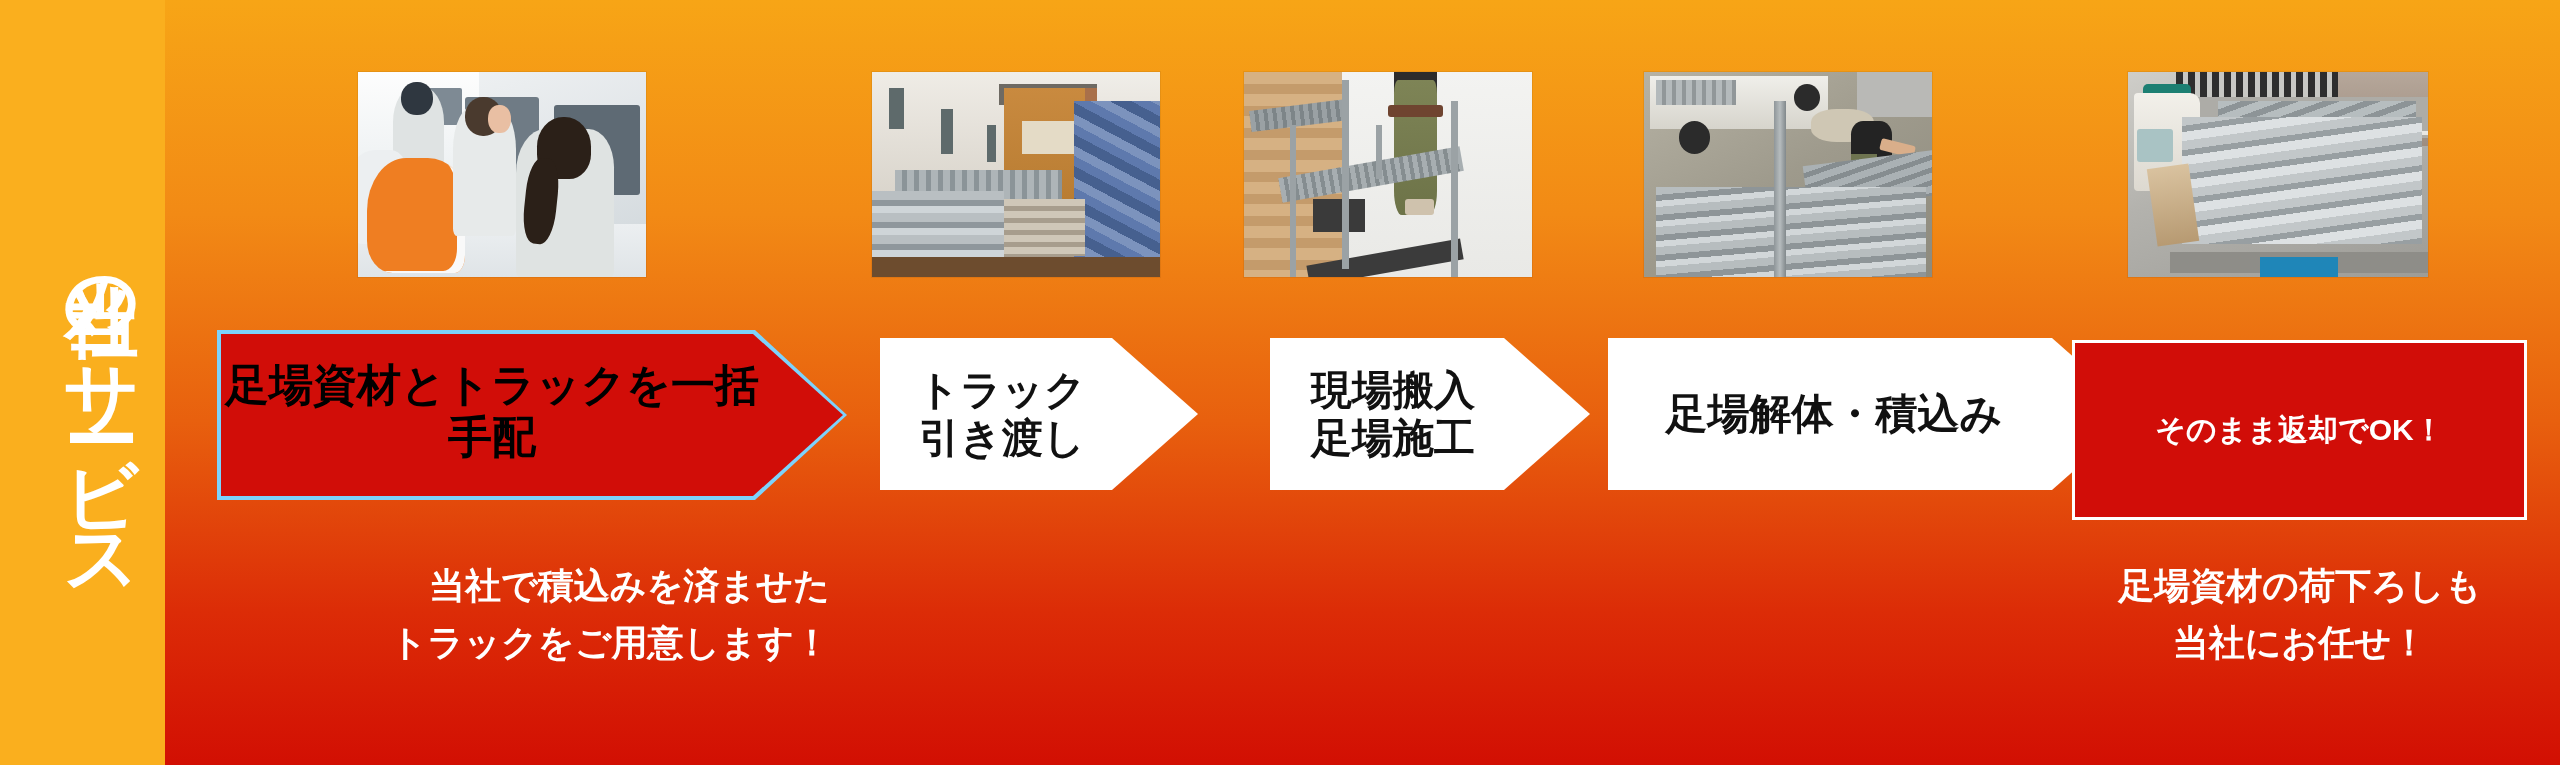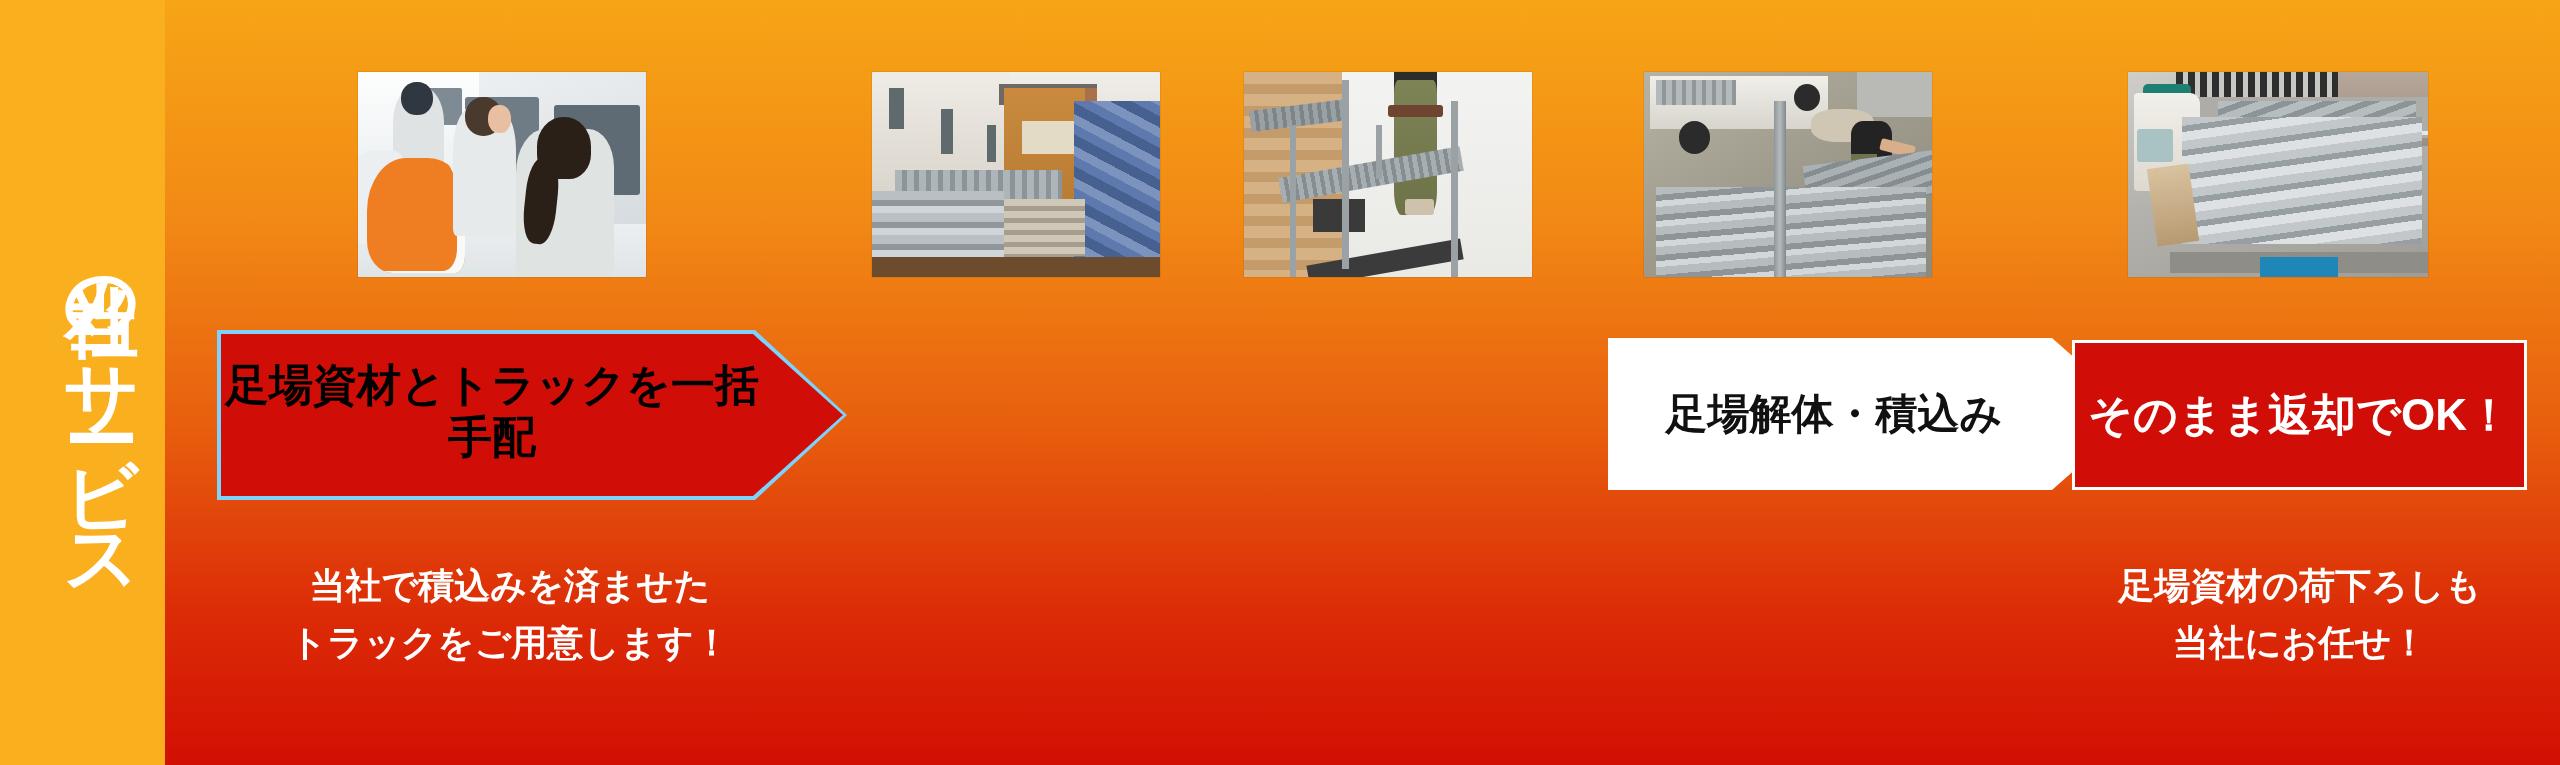--- a/index.html
+++ b/index.html
@@ -350,30 +350,38 @@
     <div class="p5-curb"></div>
       <div class="p5-wood"></div>
       <div class="p5-blue"></div>
   </div>
 
   <div class="arrow shape-arrow-outline" style="left:217px; top:330px; width:630px; height:170px; font-size:44px;">
     <div class="shape-arrow-inner"></div>
     <span class="arrow-label" style="padding-right:80px;">足場資材とトラックを一括手配</span>
   </div>
 
-
+  <div class="arrow arrow-white shape-arrow" style="left:880px; top:338px; width:318px; height:152px; font-size:41px;">
+    <span class="arrow-label" style="padding-right:74px;">トラック
+引き渡し</span>
+  </div>
+
+  <div class="arrow arrow-white shape-arrow" style="left:1270px; top:338px; width:320px; height:152px; font-size:41px;">
+    <span class="arrow-label" style="padding-right:74px;">現場搬入
+足場施工</span>
+  </div>
 
   <div class="arrow arrow-white shape-arrow" style="left:1608px; top:338px; width:530px; height:152px; font-size:42px;justify-content:flex-end;">
     <span class="arrow-label" style="padding-right:78px;">足場解体・積込み</span>
   </div>
 
-  <div class="arrow arrow-red" style="left:2072px; top:340px; width:455px; height:150px; font-size:44px;">
+  <div class="arrow arrow-red" style="left:2072px; top:340px; width:455px; height:180px; font-size:30px;">
     <span class="arrow-label">そのまま返却でOK！</span>
   </div>
 
-  <div class="caption" style="left:190px; top:558px; width:640px; font-size:36px;">当社で積込みを済ませた
+  <div class="caption" style="left:190px; top:558px; width:640px; font-size:36px;text-align:right;">当社で積込みを済ませた
 トラックをご用意します！</div>
 
 
   <div class="caption" style="left:2060px; top:558px; width:480px; font-size:36px;">足場資材の荷下ろしも
 当社にお任せ！</div>
 
 </div>
 
 </body></html>

